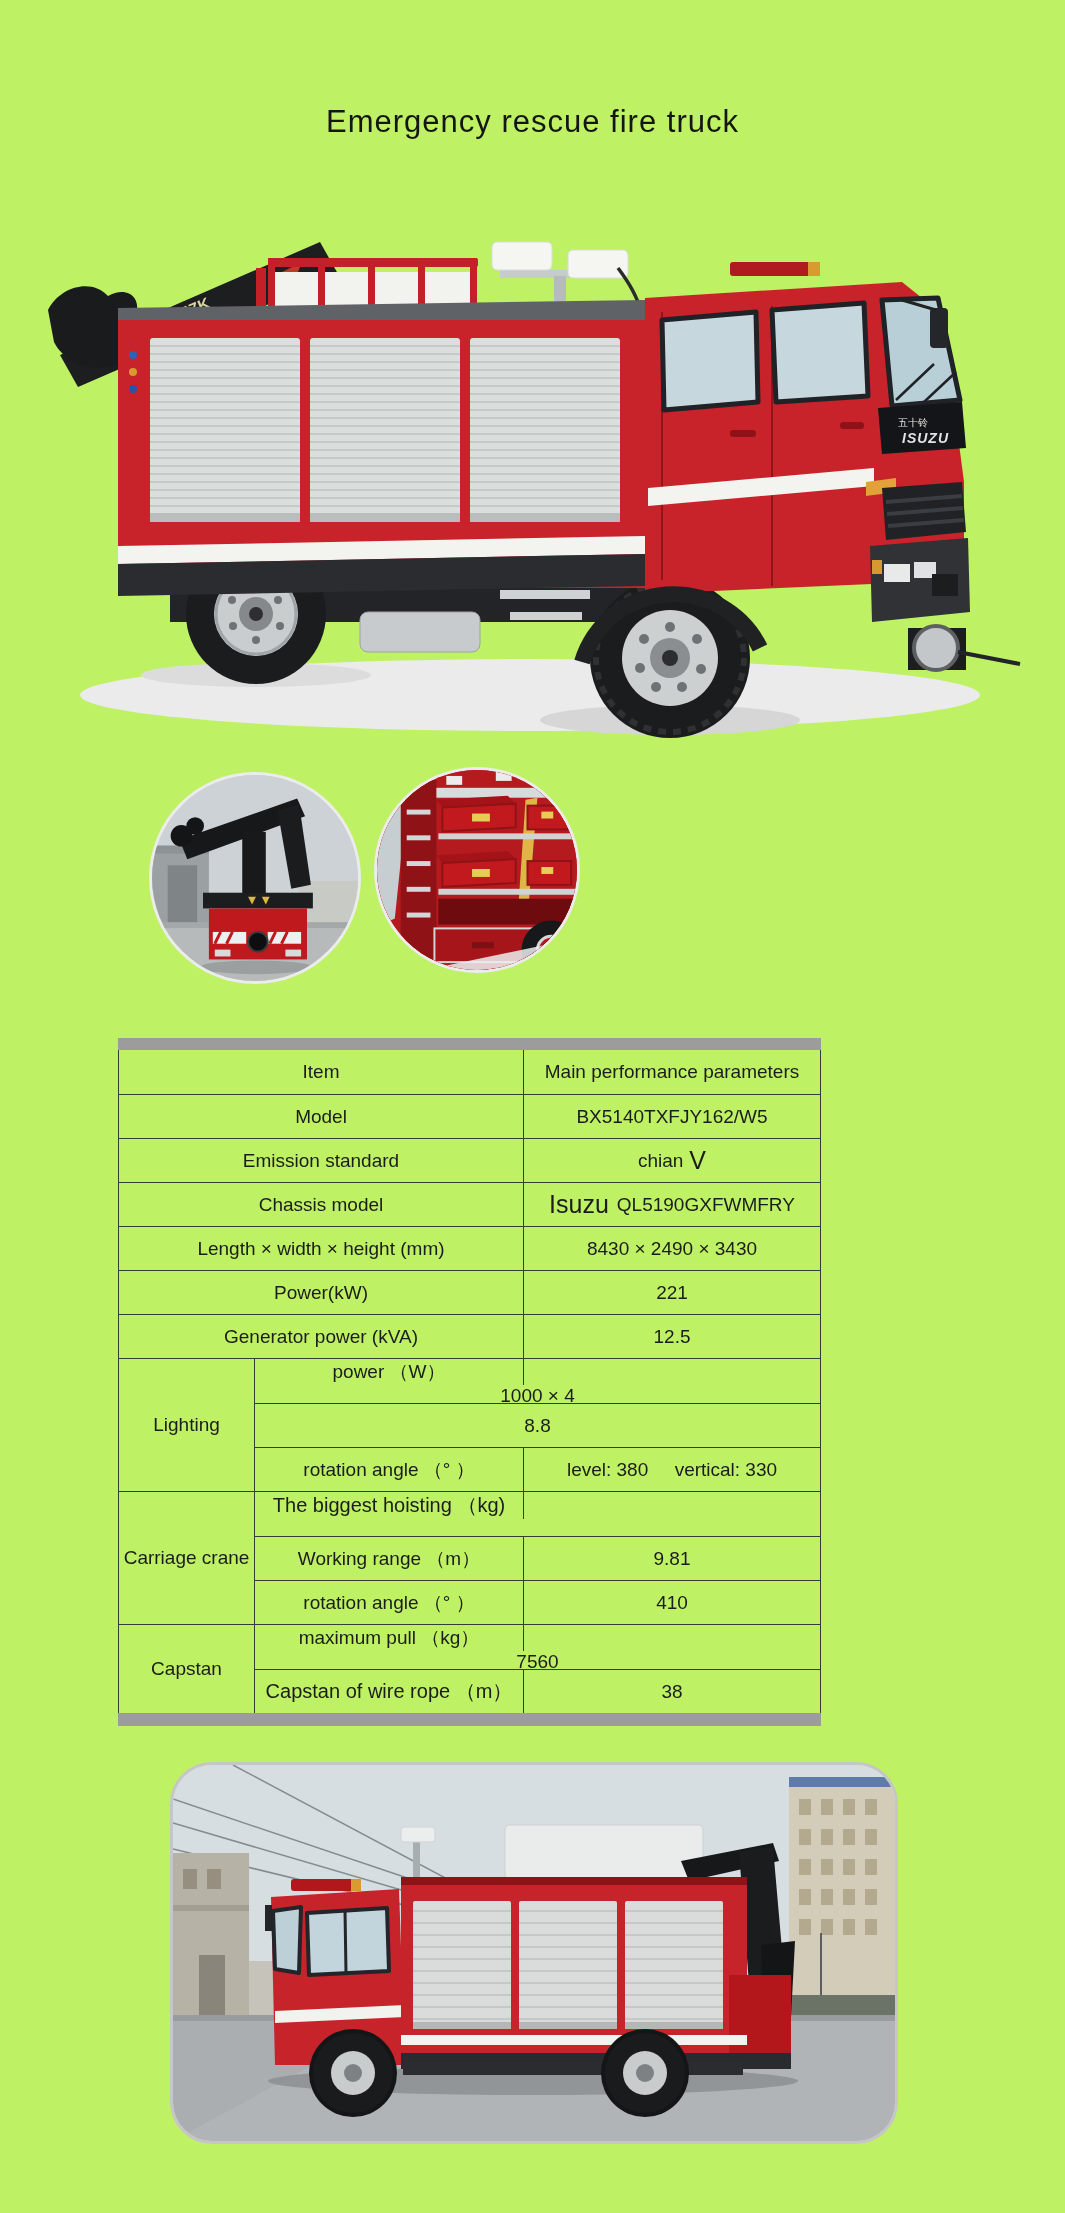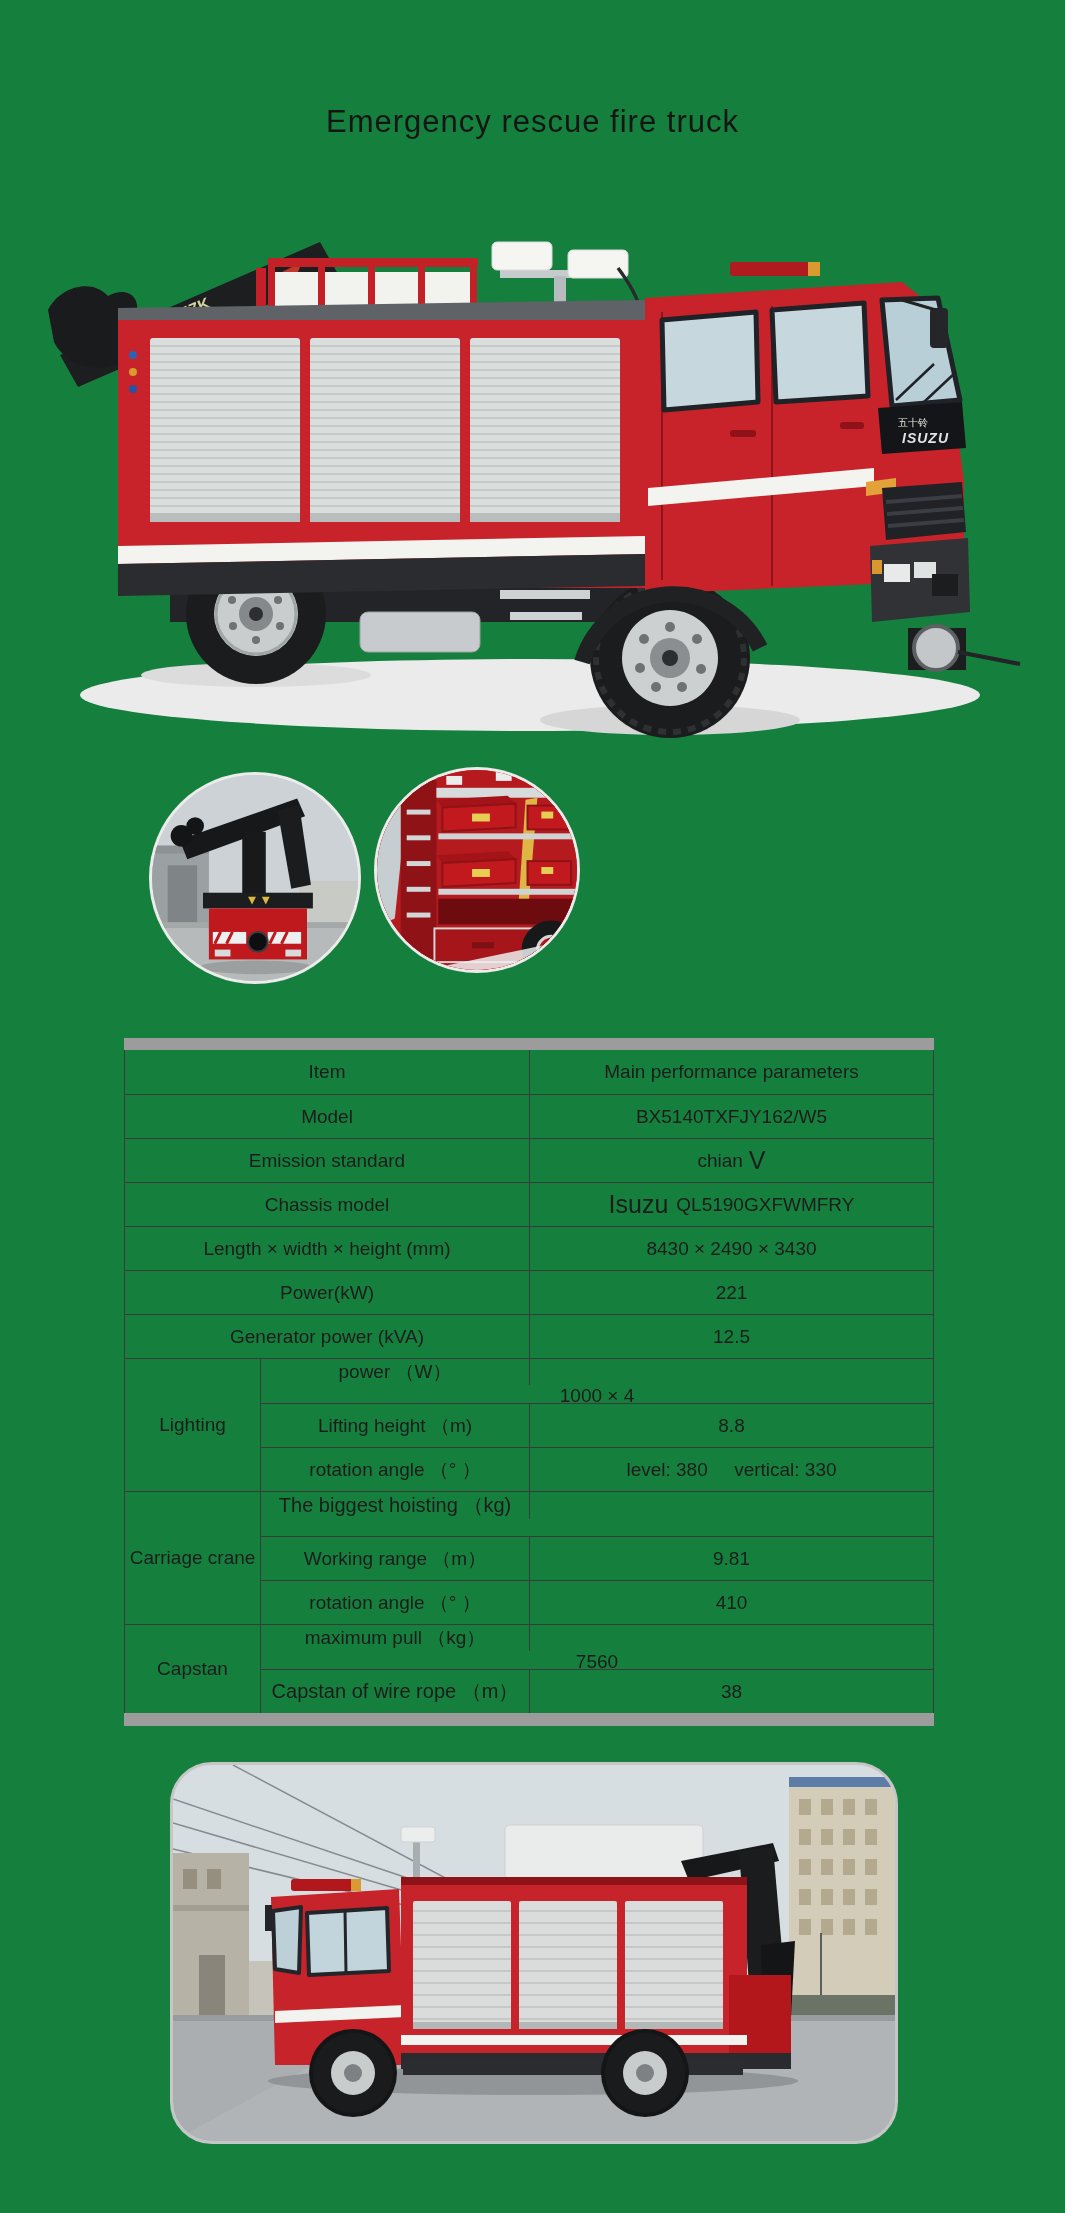--- a/index.html
+++ b/index.html
@@ -1,33 +1,33 @@
 <!DOCTYPE html>
 <html><head>
 <meta charset="utf-8">
 <style>
   html,body{margin:0;padding:0;background:#ffffff;}
-  .page{position:relative;width:1065px;height:2213px;background:#15803d;overflow:hidden;
+  .page{position:relative;width:1065px;height:2213px;background:#bef264;overflow:hidden;
         font-family:"Liberation Sans", sans-serif;color:#1b1b1b;}
   svg text{font-family:"Liberation Sans", sans-serif;}
 
   
   .title{position:absolute;top:104px;left:0;width:100%;text-align:center;
          font-size:31px;font-weight:400;letter-spacing:1px;color:#151515;}
 
   
   .main-photo{position:absolute;left:30px;top:150px;width:1010px;height:600px;}
   .circle{position:absolute;border-radius:50%;overflow:hidden;box-shadow:0 0 0 3px #ececec;background:#ccd2d5;}
   .circle.left{left:152px;top:775px;width:206px;height:206px;}
   .circle.right{left:377px;top:770px;width:200px;height:200px;background:#b51a1f;}
   .bottom-photo{position:absolute;left:170px;top:1762px;width:722px;height:376px;
                 border-radius:42px;border:3px solid #c6c6c6;overflow:hidden;background:#d6dee2;}
 
   
-  .spec-table{position:absolute;left:124px;top:1038px;width:810px;font-size:19px;color:#1c1c1c;}
+  .spec-table{position:absolute;left:118px;top:1038px;width:703px;font-size:19px;color:#1c1c1c;}
   .bar{height:12px;background:#9c9c9c;}
   .bar.bottom{height:13px;}
   .tbody{border-left:1px solid #3a3a3a;border-right:1px solid #3a3a3a;}
   .trow{display:flex;height:44px;border-top:1px solid #3a3a3a;box-sizing:border-box;}
   .trow.first{border-top:none;}
   .cell{display:flex;align-items:center;justify-content:center;box-sizing:border-box;text-align:center;}
   .lcell{width:405px;border-right:1px solid #3a3a3a;}
   .vcell{flex:1;white-space:pre;}
   .tgroup{display:flex;border-top:1px solid #3a3a3a;box-sizing:border-box;}
   .gcell{width:136px;border-right:1px solid #3a3a3a;display:flex;align-items:center;
@@ -306,21 +306,20 @@
       </div>
 
       <div class="tgroup">
         <div class="gcell">Lighting</div>
         <div class="grows">
           <div class="trow">
             <div class="cell slcell">power （W）</div>
             <div class="cell vcell">1000 × 4</div>
           </div>
           <div class="trow">
-            <div class="cell slcell">Lifting height （m)</div>
             <div class="cell vcell">8.8</div>
           </div>
           <div class="trow">
             <div class="cell slcell">rotation angle （° ）</div>
             <div class="cell vcell">level: 380     vertical: 330</div>
           </div>
         </div>
       </div>
 
       <div class="tgroup">

